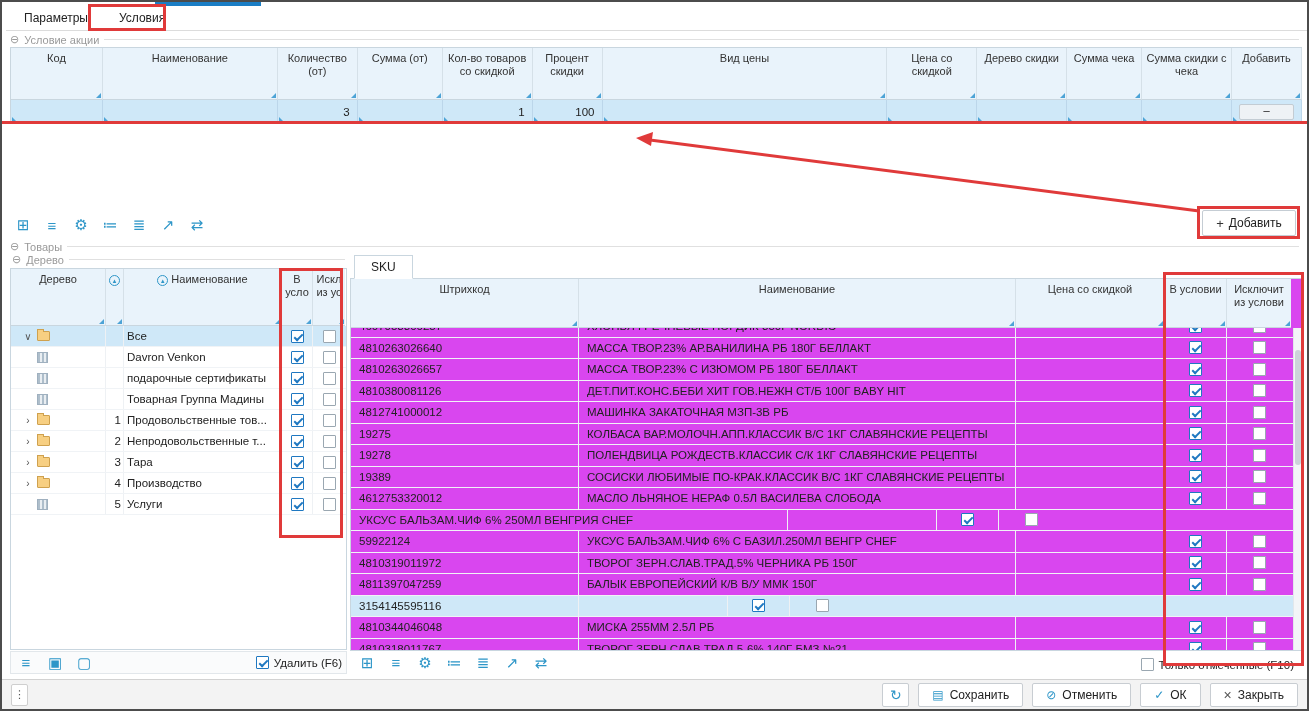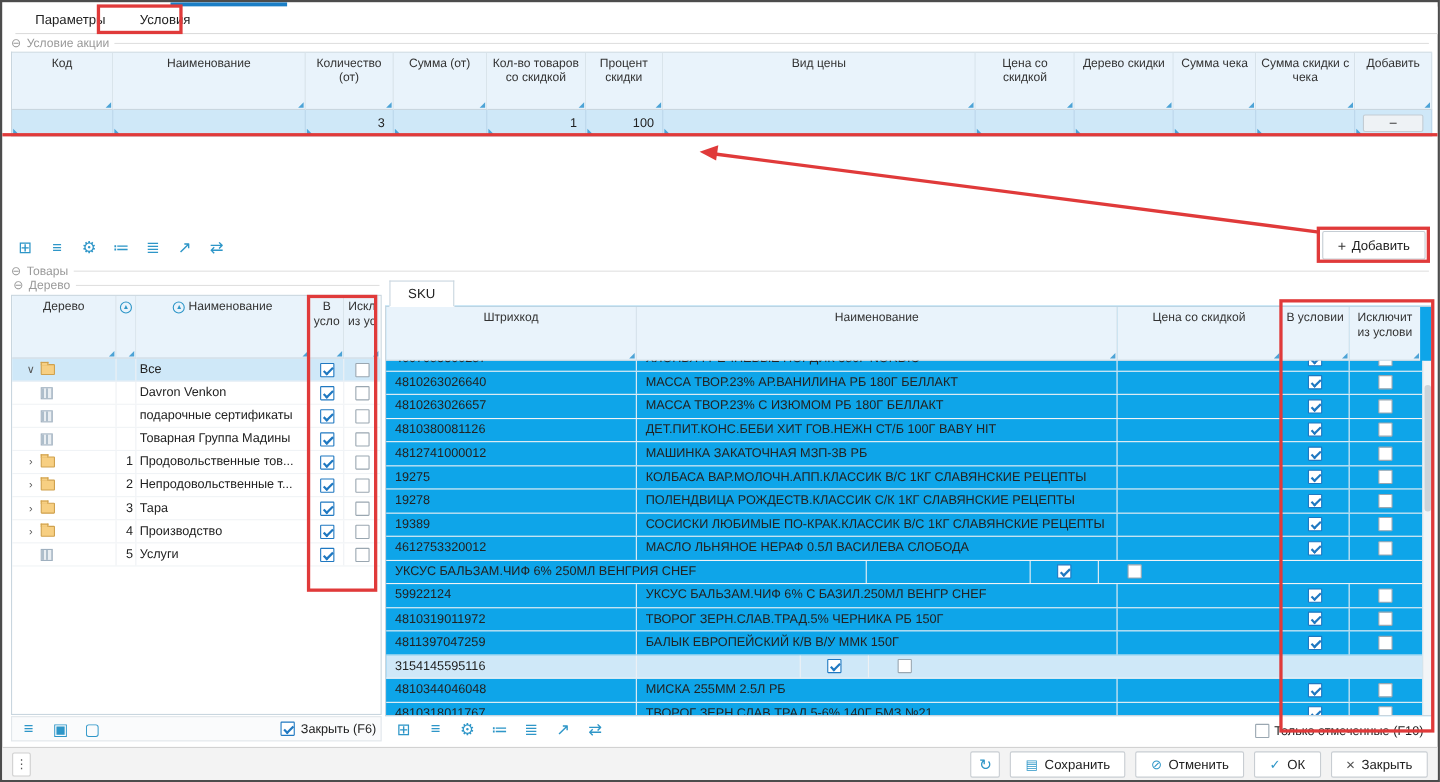--- a/index.html
+++ b/index.html
@@ -4,21 +4,21 @@
 <style>
   * { margin:0; padding:0; box-sizing:border-box; }
   html,body { background:#fff; }
   body { font-family:"Liberation Sans", sans-serif; font-size:12px; color:#222; }
   #window { position:relative; width:1309px; height:711px; border:2px solid #4c4c4c; background:#fff; overflow:hidden; }
 
   
   .top-strip { position:absolute; left:153px; top:0; width:106px; height:4px; background:#1b7ec5; }
 
   
-  .tabs-row { position:absolute; left:12px; top:4px; right:0; height:25px; border-bottom:1px solid #dcdcdc; background:#fff; display:flex; align-items:center; }
+  .tabs-row { position:absolute; left:4px; top:4px; right:0; height:25px; border-bottom:1px solid #dcdcdc; background:#fff; display:flex; align-items:center; }
   .tab { padding:4px 13px; margin-left:5px; cursor:pointer; color:#222; }
   .tab.active { font-weight:normal; }
 
   
   .group-header { position:absolute; display:flex; align-items:center; gap:5px; color:#9a9a9a; font-size:11px; }
   .group-line { flex:1; height:1px; background:#e0e0e0; }
   .collapse-glyph { font-size:11px; color:#9a9a9a; cursor:pointer; }
 
   
   .hcell { position:relative; background:#e9f3fb; border-right:1px solid #d5e0e8; border-bottom:1px solid #c9d6df; font-size:11px; line-height:13px; text-align:center; padding:4px 3px 0 3px; overflow:hidden; color:#333; }
@@ -65,21 +65,21 @@
   .expander { width:10px; color:#555; font-size:10px; text-align:center; flex:none; }
   .folder { width:13px; height:10px; background:#f7cf82; border:1px solid #cfa14e; border-radius:1px; position:relative; flex:none; }
   .folder::before { content:""; position:absolute; top:-3px; left:-1px; width:5px; height:2px; background:#f7cf82; border:1px solid #cfa14e; border-bottom:none; }
   .item-ic { width:11px; height:11px; flex:none; background:repeating-linear-gradient(90deg,#aebecb 0 2px,#e9eef2 2px 4px); border:1px solid #9fb0bf; }
   .panel-toolbar { position:absolute; left:0; right:0; bottom:0; height:23px; display:flex; align-items:center; gap:7px; background:#fafbfc; border:1px solid #e2e7eb; padding:0 4px; }
   .cbx-label { display:flex; align-items:center; gap:5px; font-size:11.5px; margin-left:auto; cursor:pointer; color:#222; }
 
   
   .sku-panel { position:absolute; left:348px; top:253px; width:952px; height:419px; }
   .sku-tab { position:absolute; left:4px; top:0; height:24px; padding:0 16px; display:flex; align-items:center; background:#fff; border:1px solid #c9d6df; border-bottom:1px solid #fff; z-index:2; font-size:12px; cursor:pointer; }
-  .sku-table { position:absolute; left:0; right:0; top:23px; bottom:23px; border:1px solid #c9d6df; background:#0ea5e9; }
+  .sku-table { position:absolute; left:0; right:0; top:23px; bottom:23px; border:1px solid #c9d6df; background:#d946ef; }
   .sku-header { display:flex; height:49px; }
   .sh-bar { width:228px; } .sh-name { width:437px; } .sh-price { width:149px; } .sh-cb { width:62px; } .sh-cb2 { width:64px; border-right:none; }
   .sku-body { position:absolute; left:0; right:8px; top:49px; bottom:0; overflow:hidden; }
   .srow { display:flex; height:21.5px; align-items:stretch; border-bottom:1px solid #f0f3f6; font-size:11.5px; }
   .srow:first-child { margin-top:-12px; }
   .srow.sel { background:#cfe8f8; }
   .scell { display:flex; align-items:center; border-right:1px solid #eef1f4; overflow:hidden; white-space:nowrap; }
   .sc-bar { width:228px; padding-left:8px; }
   .sc-name { width:437px; padding-left:8px; }
   .sc-price { width:149px; }
@@ -320,21 +320,21 @@
         </div>
     </div>
     <div class="panel-toolbar">
       <span class="toolbar">
           <span class="tool">≡</span>
           <span class="tool">▣</span>
           <span class="tool">▢</span>
         </span>
       <label class="cbx-label">
         <span class="cb checked"></span>
-        <span>Закрыть (F6)</span>
+        <span>Удалить (F6)</span>
       </label>
     </div>
   </div>
 
   <div class="sku-panel">
     <div class="sku-tab">SKU</div>
     <div class="sku-table">
       <div class="sku-header">
         <div class="hcell sh-bar">Штрихкод</div>
         <div class="hcell sh-name">Наименование</div>

